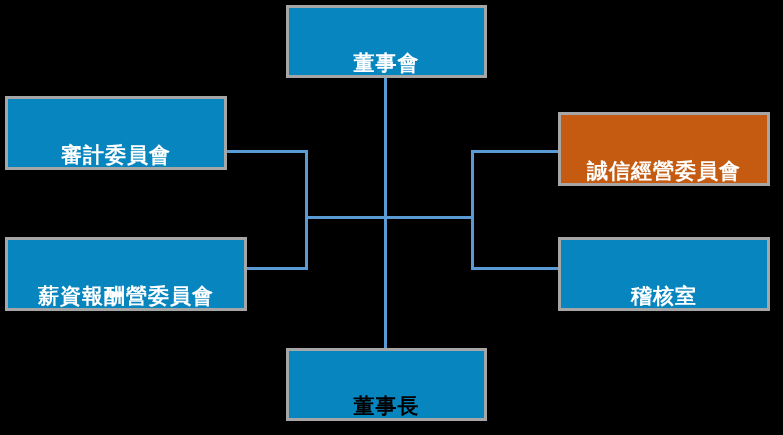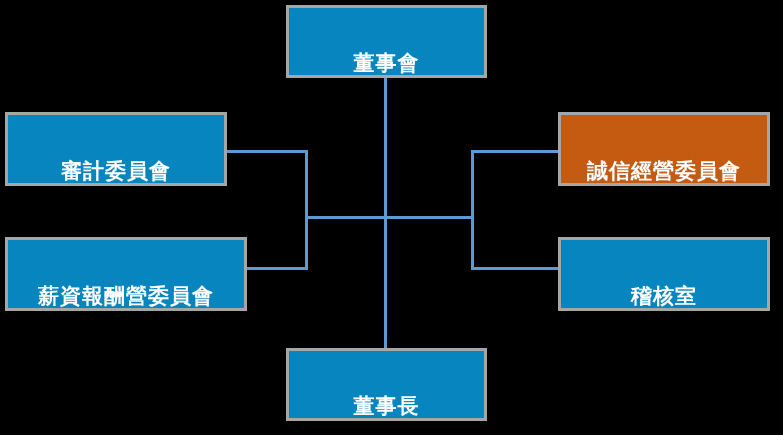--- a/index.html
+++ b/index.html
@@ -37,21 +37,21 @@
   .node.orange { background: #C55A11; }
 
   .node-label {
     display: block;
     padding: 0 6px;
     white-space: nowrap;
   }
 
   
   #node-board      { left: 286px; top:   5px; width: 201px; height:  73px; }
-  #node-audit-cmte { left:   5px; top: 112px; width: 222px; height:  74px; }
+  #node-audit-cmte { left:   5px; top: 96px; width: 222px; height:  74px; }
   #node-comp-cmte  { left:   5px; top: 237px; width: 242px; height:  74px; }
   #node-integrity  { left: 558px; top: 112px; width: 212px; height:  74px; }
   #node-audit-off  { left: 558px; top: 237px; width: 212px; height:  74px; }
   #node-chairman   { left: 286px; top: 348px; width: 201px; height:  73px; }
 
   
   .conn {
     position: absolute;
     background: #5B9BD5;
   }
@@ -103,17 +103,17 @@
   </div>
 
   <div class="node orange" id="node-integrity" style="background: rgb(197, 90, 17); border-color: rgb(166, 166, 166); color: rgb(255, 255, 255);">
     <span class="node-label">誠信經營委員會</span>
   </div>
 
   <div class="node blue" id="node-audit-off" style="background: rgb(7, 133, 190); border-color: rgb(166, 166, 166); color: #ffffff;">
     <span class="node-label">稽核室</span>
   </div>
 
-  <div class="node blue" id="node-chairman" style="background: rgb(7, 133, 190); border-color: rgb(166, 166, 166); color: #ffffff;">
+  <div class="node blue" id="node-chairman" style="background: rgb(7, 133, 190); border-color: rgb(166, 166, 166); color: #000000;">
     <span class="node-label">董事長</span>
   </div>
 
 </div>
 
 </body></html>

